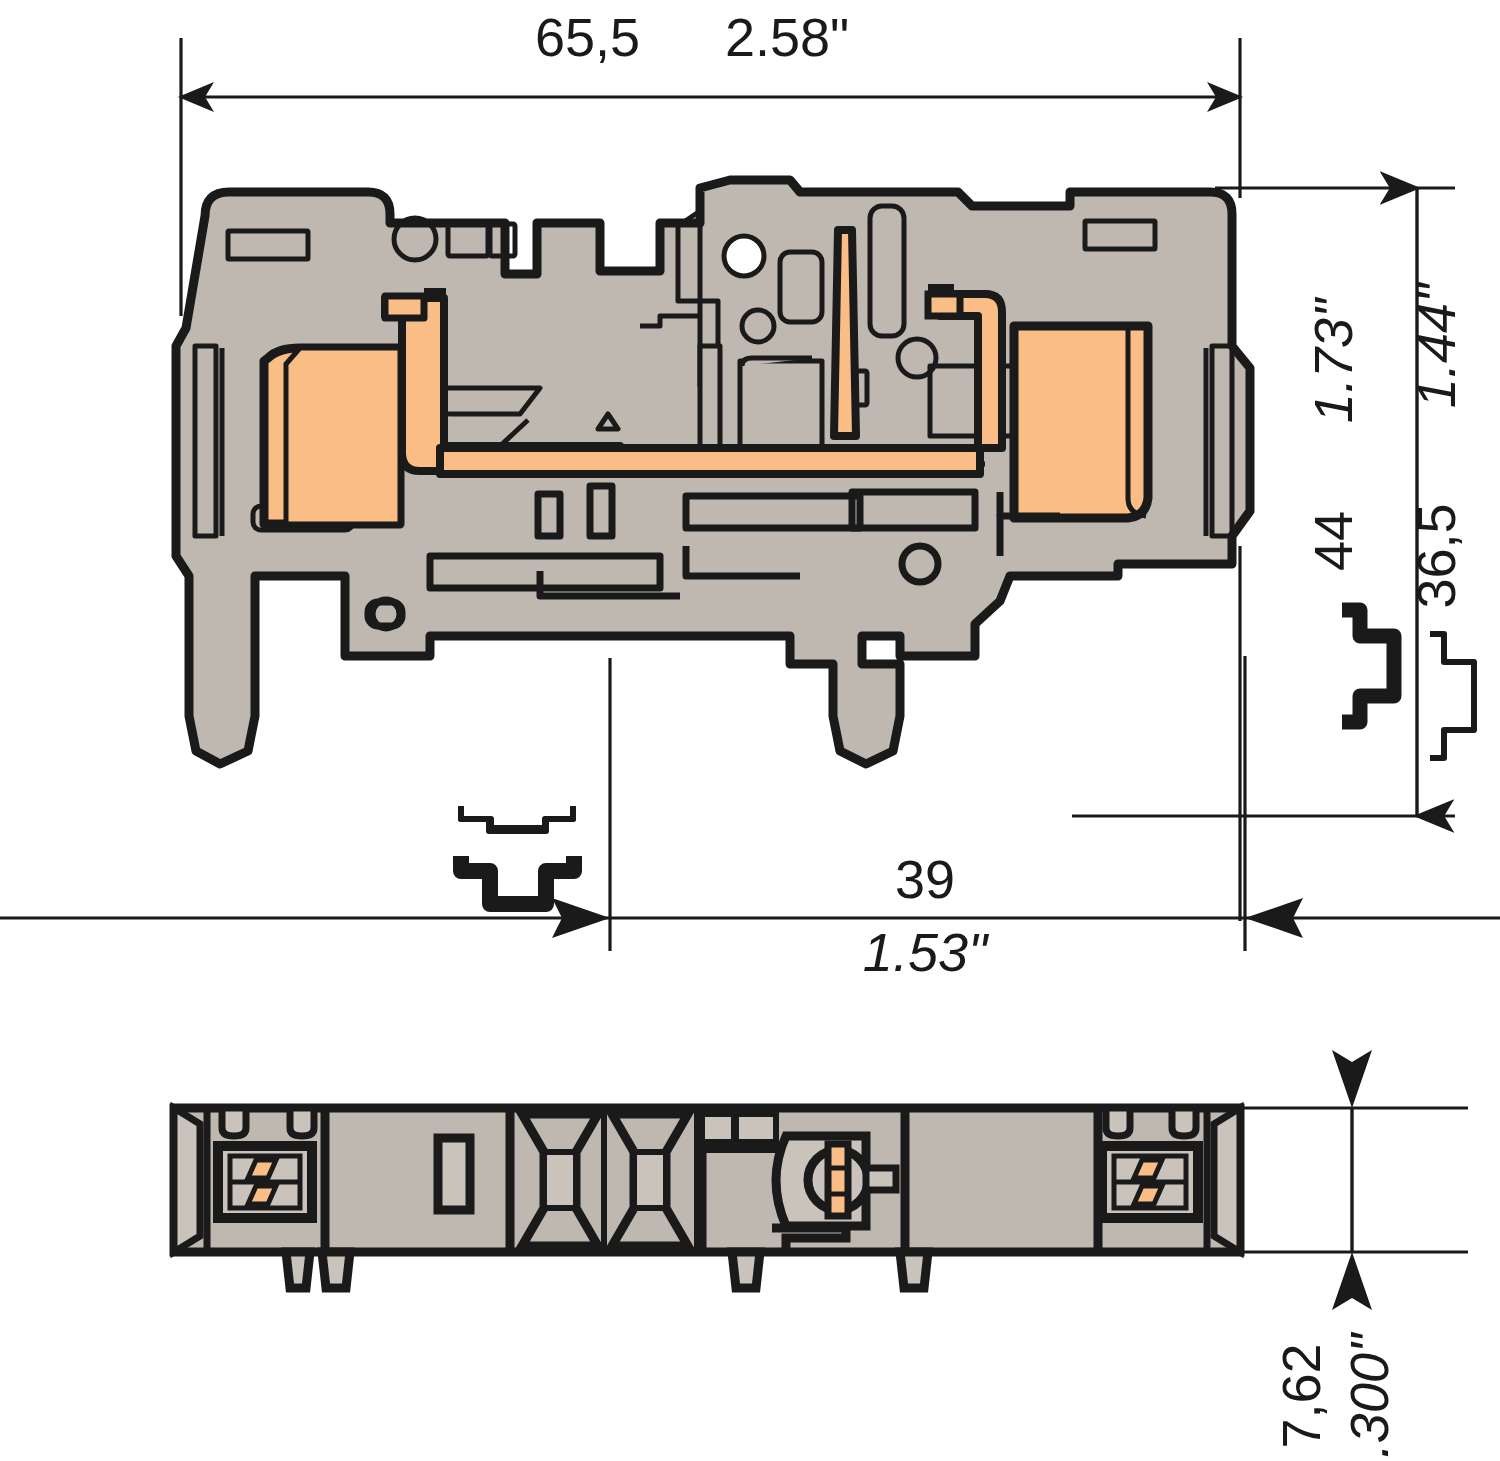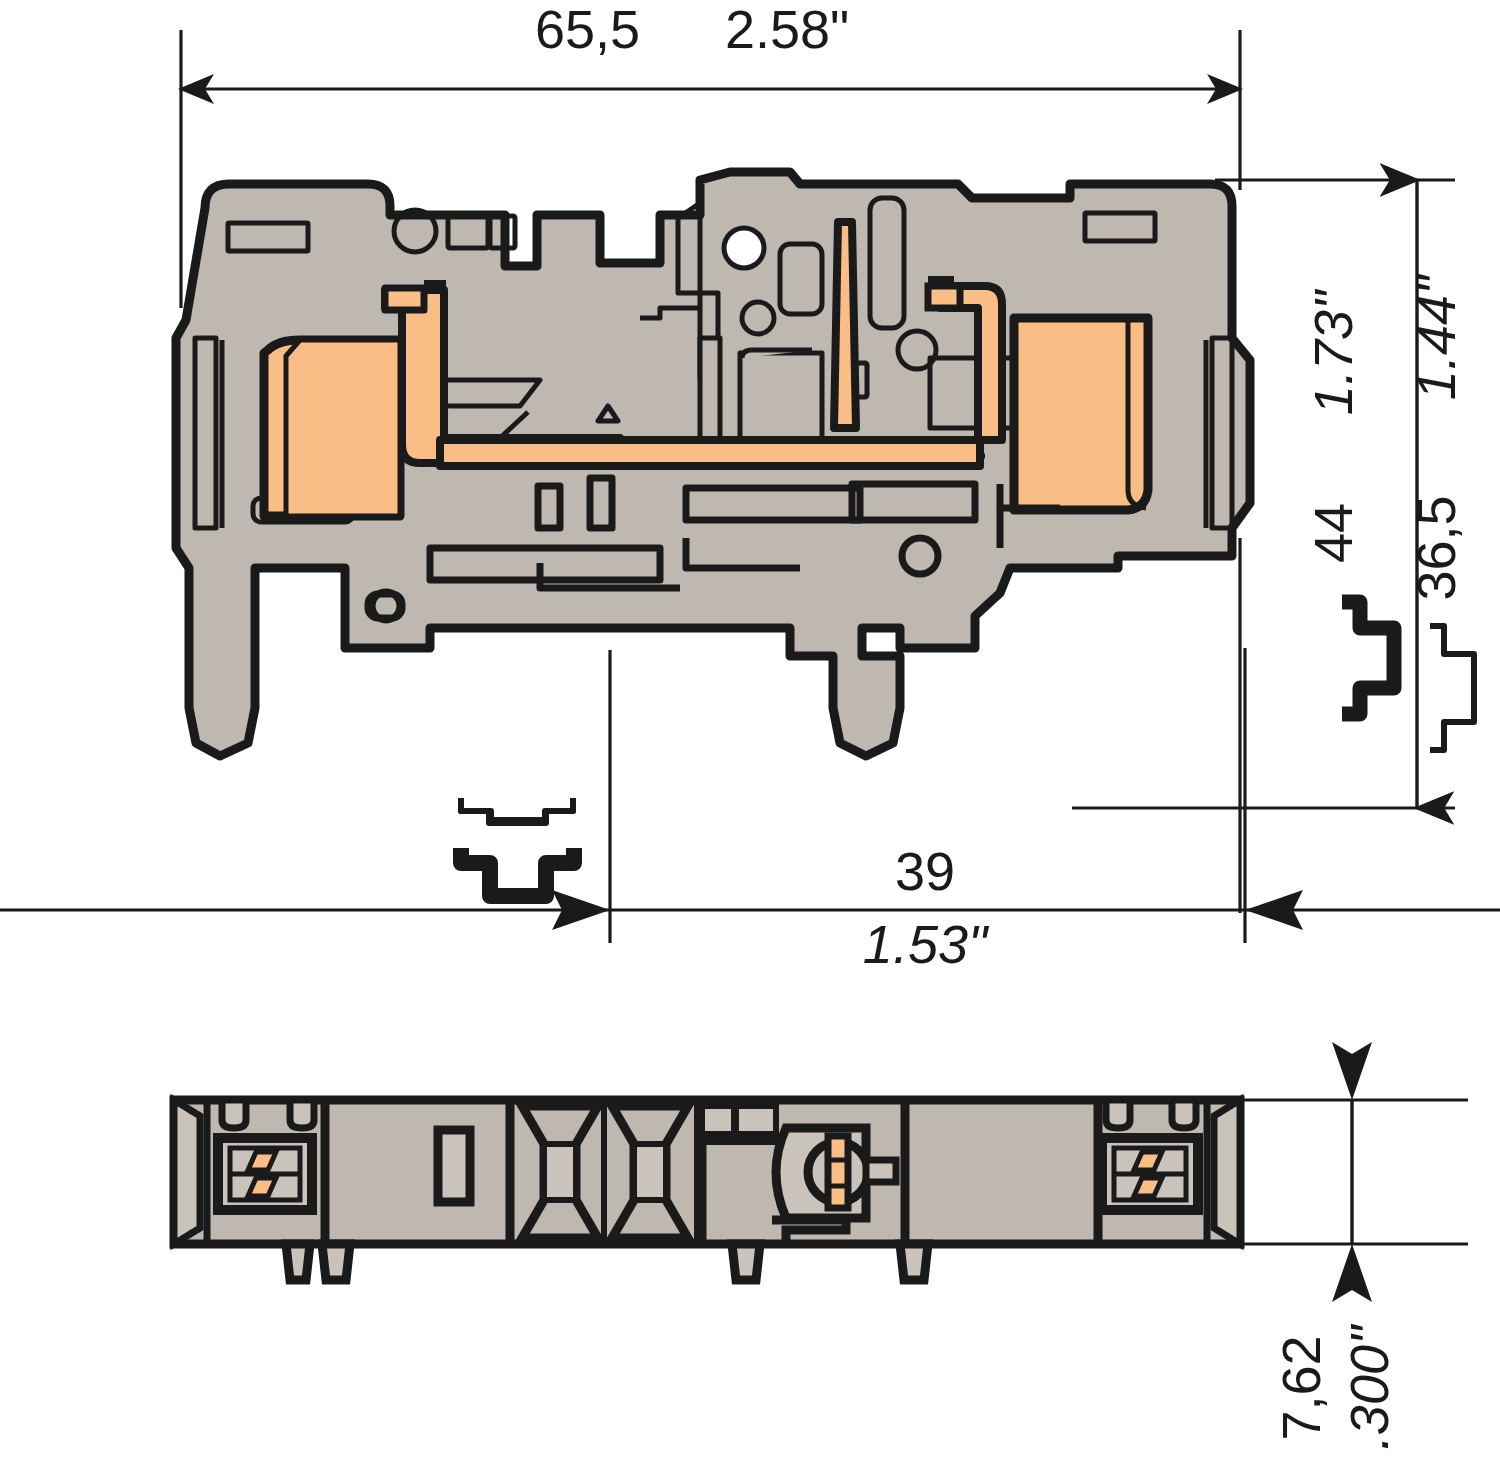--- a/index.html
+++ b/index.html
@@ -1,18 +1,18 @@
 <!DOCTYPE html>
 <html><head>
 <meta charset="utf-8">
 <style>
   html,body{margin:0;padding:0;background:#ffffff;}
   body{width:1500px;height:1461px;position:relative;overflow:hidden;
        font-family:"Liberation Sans", sans-serif;color:#1a1a1a;}
-  #stage{position:absolute;left:0;top:8px;width:1500px;height:1166px;}
+  #stage{position:absolute;left:0;top:16px;width:1500px;height:1166px;}
   svg{display:block;}
   .dimtext{font-family:"Liberation Sans", sans-serif;font-weight:400;fill:#1a1a1a;}
 </style>
 </head>
 <body>
 
 <div id="stage">
 <svg width="1500" height="1461" viewBox="0 0 1500 1461">
 
   <defs>

